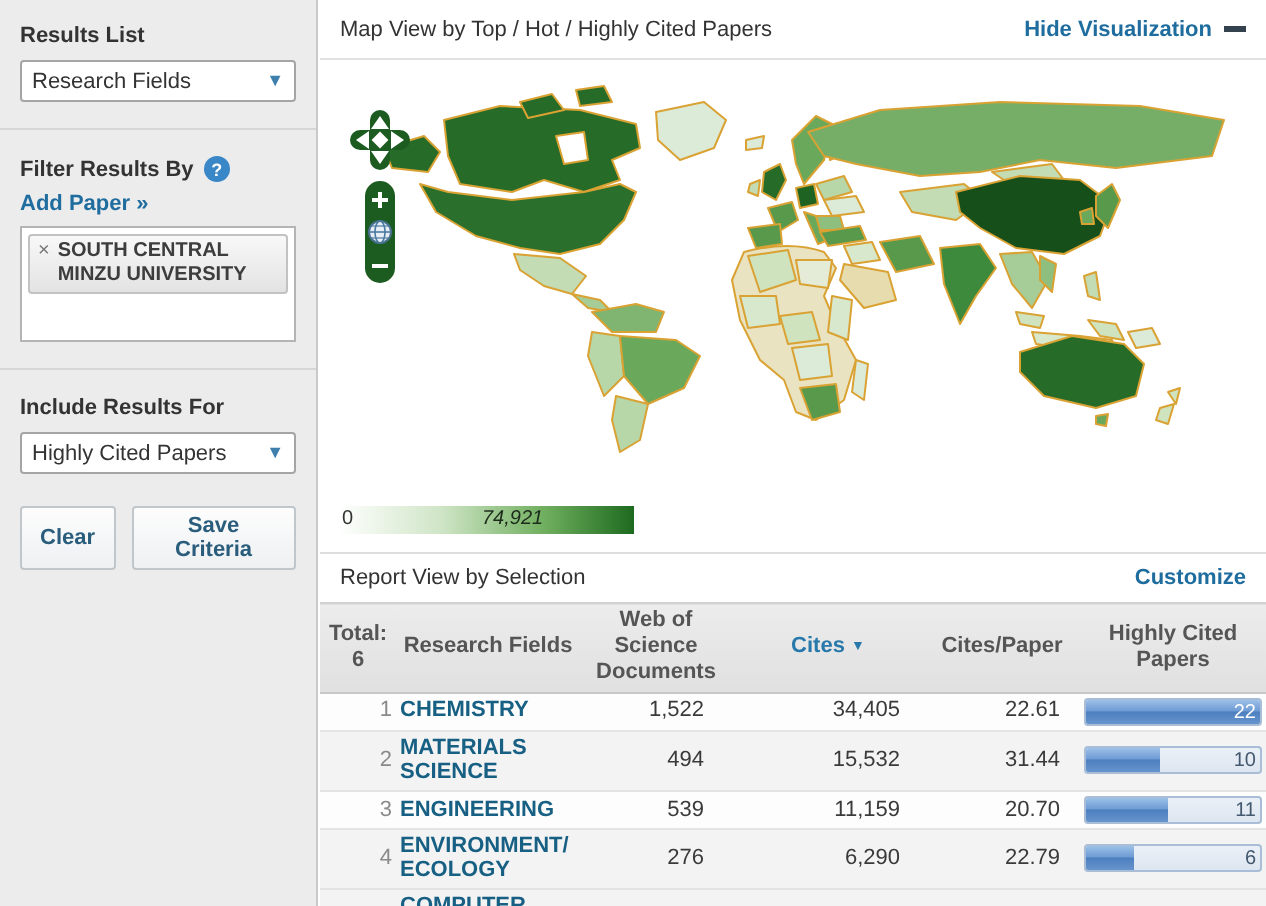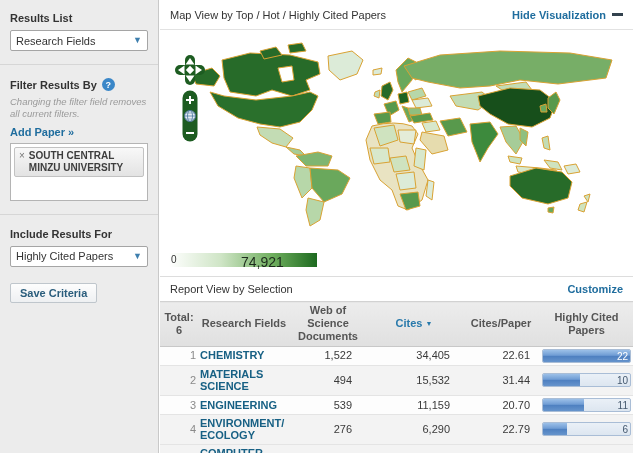--- a/index.html
+++ b/index.html
@@ -39,21 +39,21 @@
   .minus-icon { width:11px; border-top:3px solid #33424e; display:inline-block; cursor:pointer; }
 
   .map-area { position:relative; height:218px; }
   .map-area svg.world { position:absolute; left:0; top:0; }
   .ctrl { position:absolute; cursor:pointer; }
 
   .legend-row { position:relative; height:22px; margin:2px 0 0 9px; }
   .legend-bar { position:absolute; left:0; top:3px; width:148px; height:14px;
     background:linear-gradient(90deg,#ffffff 0%,#cfe5c6 35%,#6fae5e 70%,#1d6a1f 100%); }
   .legend-min { position:absolute; left:2px; top:4px; font-size:10px; color:#333; }
-  .legend-max { position:absolute; left:72px; top:4px; font-size:14px; color:#1c2b1c; }
+  .legend-max { position:absolute; left:72px; top:4px; font-size:10px; color:#1c2b1c;font-style:italic; }
   .sect-divider { border-top:1px solid #ddd; margin-top:4px; }
 
   .report-head { height:24px; display:flex; align-items:center; justify-content:space-between; padding:0 10px; }
 
   table.report { width:473px; border-collapse:collapse; table-layout:fixed; }
   table.report th { background:linear-gradient(#ececec,#e0e0e0); border-top:1px solid #d2d2d2;
     border-bottom:1px solid #c8c8c8; color:#555; font-weight:bold; font-size:11px;
     text-align:center; padding:2px 2px; line-height:1.2; vertical-align:middle; height:26px; }
   table.report td { border-bottom:1px solid #e4e4e4; padding:2px 2px; vertical-align:middle; line-height:1.15; }
   tr.r-odd  td { background:#fdfdfd; }
@@ -84,38 +84,38 @@
       <span>Research Fields</span>
       <span class="chev">▼</span>
     </div>
 
     <div class="divider"></div>
 
     <div class="label-row">
       <span class="side-label" style="margin:0">Filter Results By</span>
       <span class="help">?</span>
     </div>
-    <div class="note">Changing the filter field removes all current filters.</div>
     <span class="addfilter">Add Paper »</span>
     <div class="filterbox">
       <div class="chip">
         <span class="x">×</span>
         <span class="txt">SOUTH CENTRAL MINZU UNIVERSITY</span>
       </div>
     </div>
 
     <div class="divider"></div>
 
     <div class="side-label">Include Results For</div>
     <div class="selectbox">
       <span>Highly Cited Papers</span>
       <span class="chev">▼</span>
     </div>
 
     <div class="btnrow">
+      <button class="btn">Clear</button>
       <button class="btn">Save Criteria</button>
     </div>
   </div>
 
   <div class="main">
 
     <div class="panel-head">
       <span class="panel-title">Map View by Top / Hot / Highly Cited Papers</span>
       <span class="hide-wrap">
         <span class="blue-link">Hide Visualization</span>

